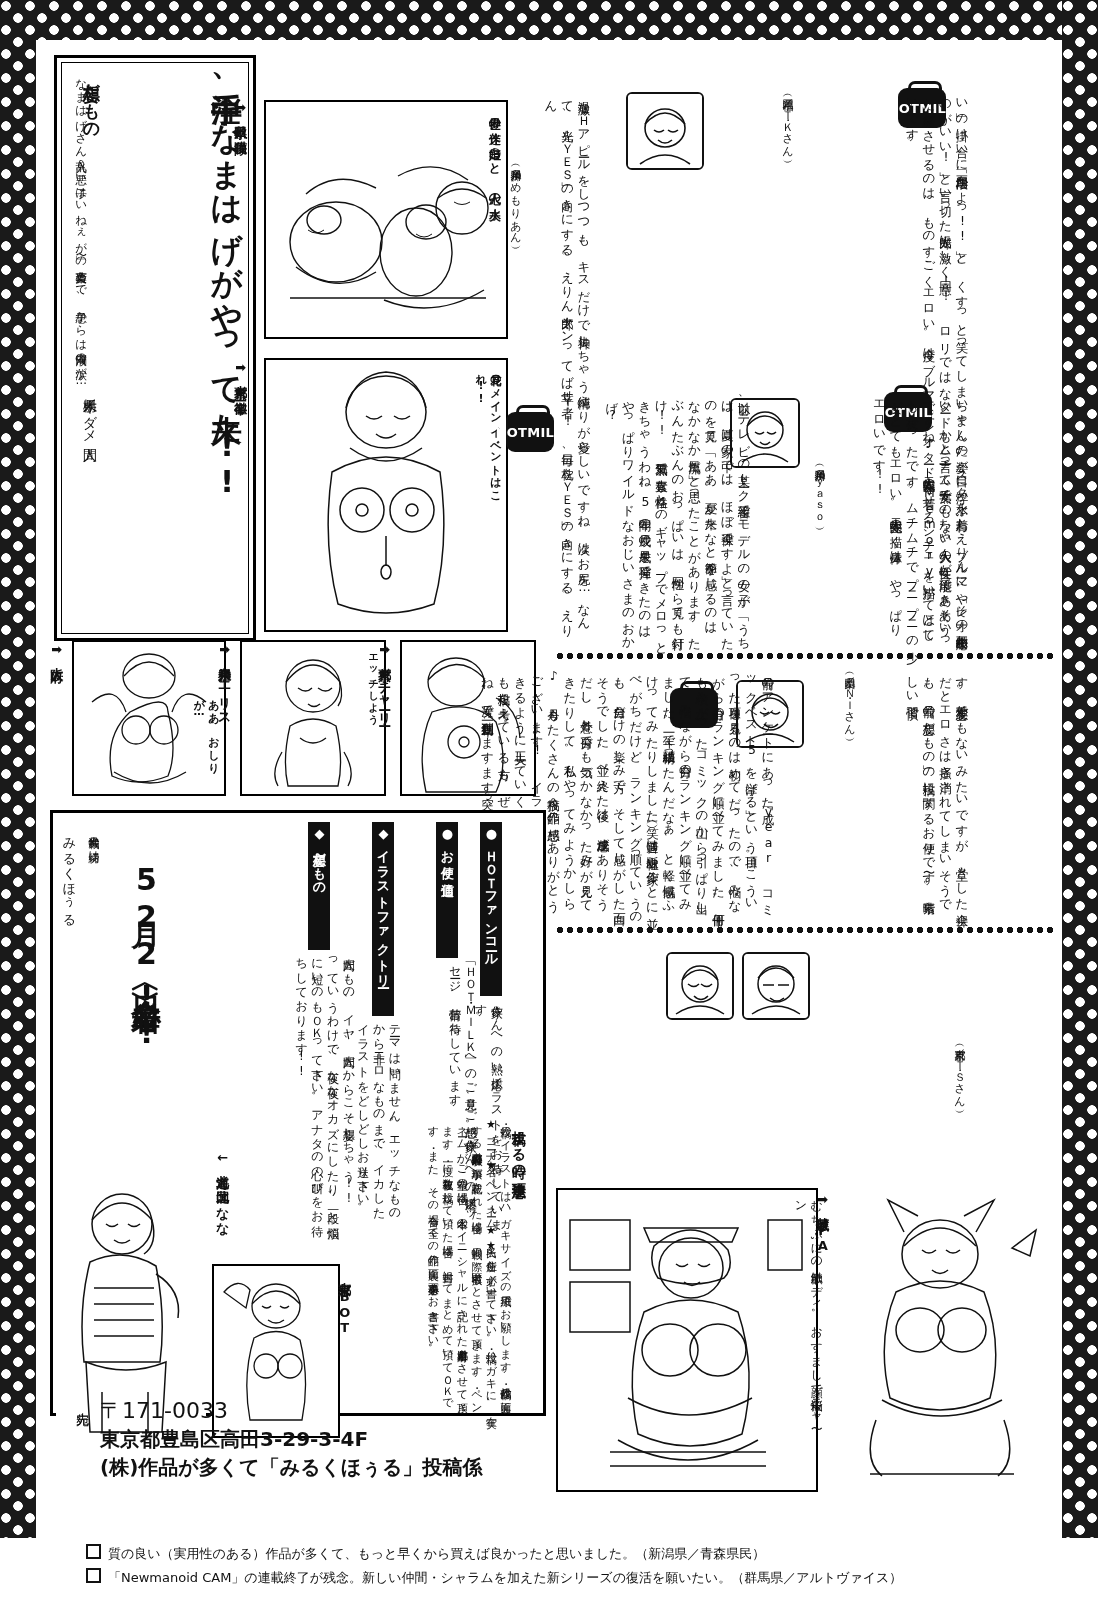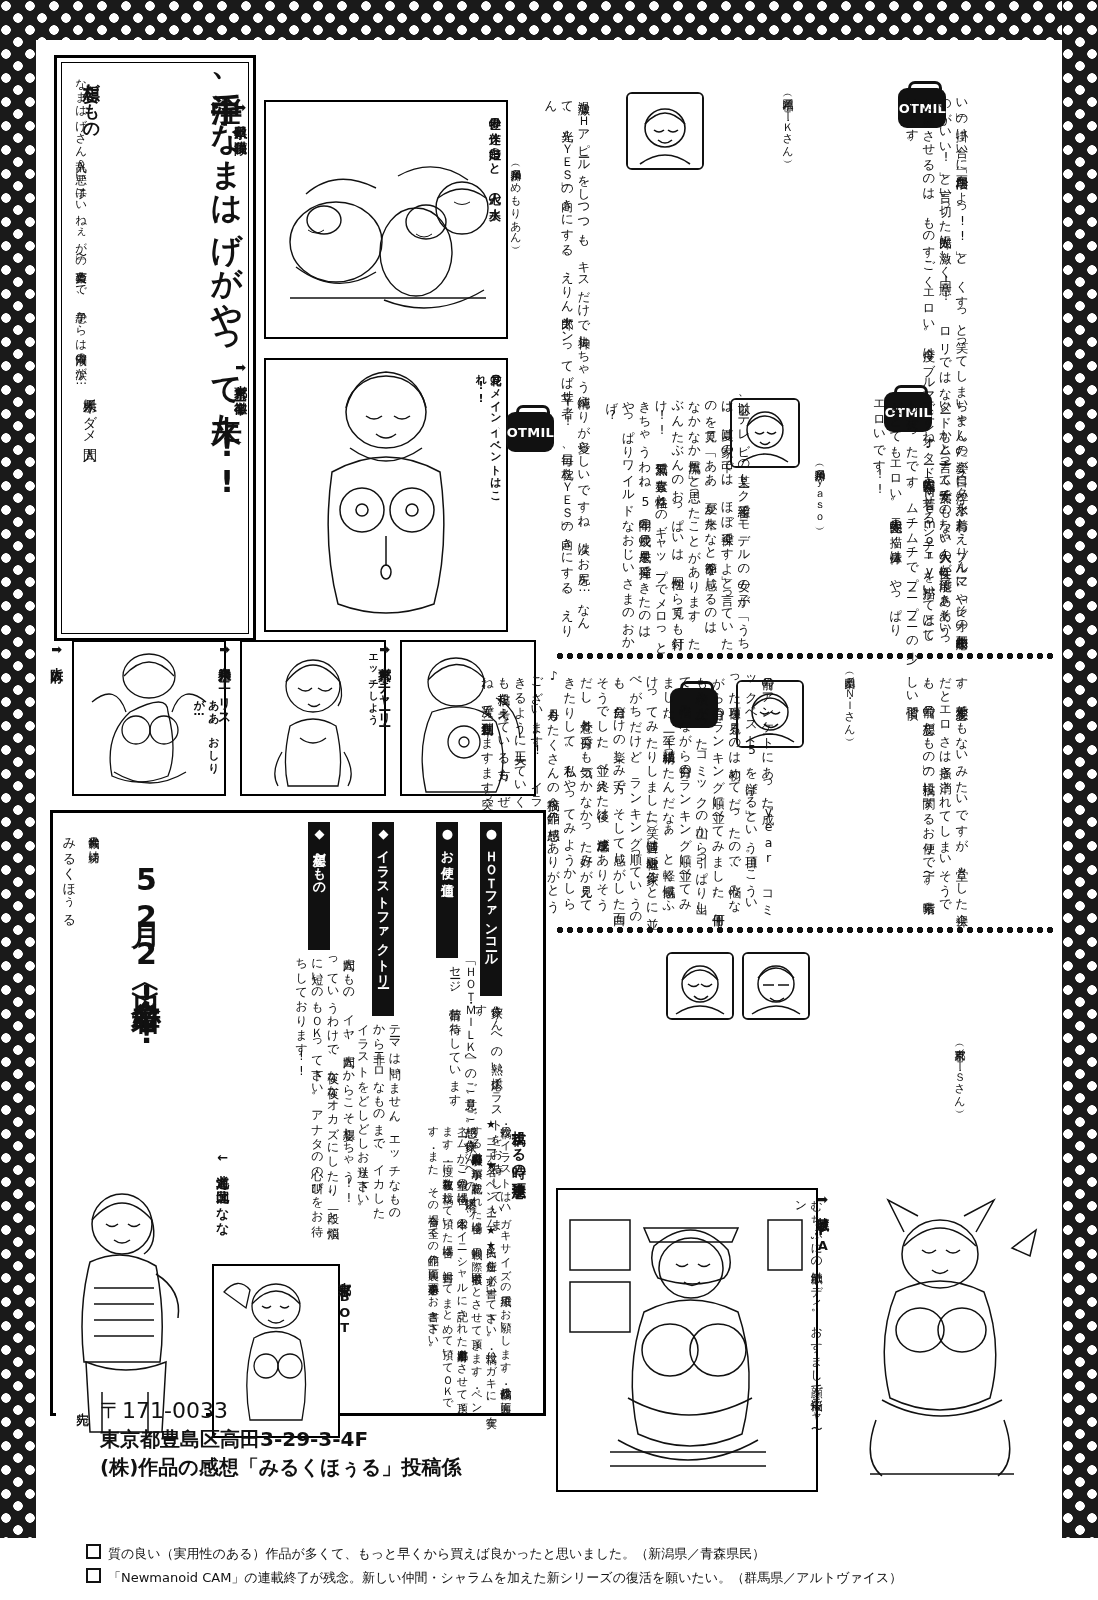--- a/index.html
+++ b/index.html
@@ -469,21 +469,21 @@
           <path d="M10 26 q14 -16 26 -2 l-4 18z"></path>
         </g>
       </svg>
     </div>
     <div class="vt" style="position:absolute;left:300px;top:1232px;height:140px;font-size:13px;font-weight:bold;">東京都 BOT</div>
 
     <div id="addr">
       <div class="to">宛先</div>
       <div class="zip ht">〒171-0033</div>
       <div class="l1 ht">東京都豊島区高田3-29-3-4F</div>
-      <div class="l2 ht">(株)作品の感想「みるくほぅる」投稿係</div>
+      <div class="l2 ht">(株)作品が多くて「みるくほぅる」投稿係</div>
     </div>
 
 
   </div>
 
   <div id="bottombar">
     <div class="cmt" style="left:86px;top:6px;">
       <span class="cbox"></span><span>質の良い（実用性のある）作品が多くて、もっと早くから買えば良かったと思いました。</span><span>（新潟県／青森県民）</span>
     </div>
     <div class="cmt" style="left:86px;top:30px;">

